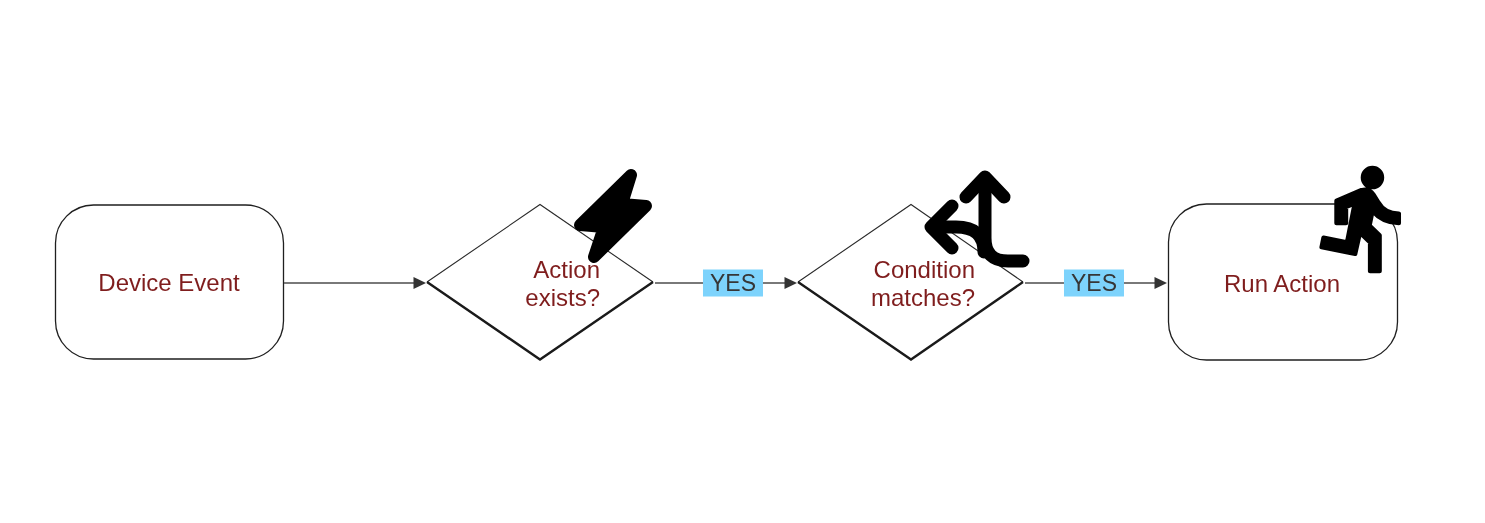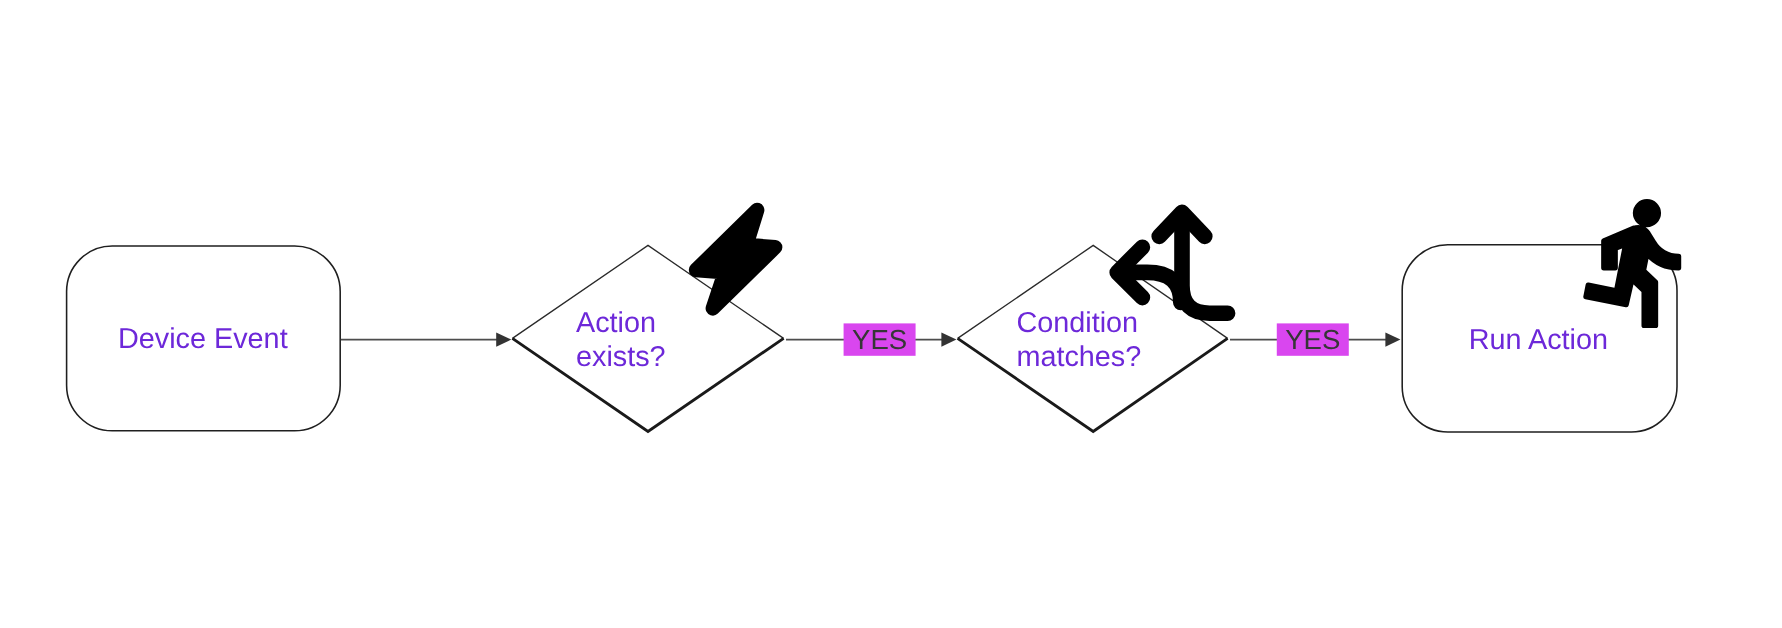--- a/index.html
+++ b/index.html
@@ -43,33 +43,33 @@
     fill: #000000;
     stroke: #000000;
     stroke-width: 0.9;
     stroke-linejoin: round;
     stroke-linecap: round;
   }
   
   .node-label {
     position: absolute;
     transform: translate(-50%, -50%);
-    color: #6d28d9;
+    color: #7f1d1d;
     font-size: 24px;
     line-height: 1.18;
-    text-align: left;
+    text-align: right;
     white-space: nowrap;
   }
   .node-label.wrap { white-space: normal; }
   .edge-label {
     position: absolute;
     transform: translate(-50%, -50%);
     color: #363636;
     font-size: 23px;
-    background: #d946ef;
+    background: #7dd3fc;
     padding: 0 7px;
     white-space: nowrap;
   }
   #lbl-device    { left: 169px;  top: 283px; }
   #lbl-trigger   { left: 540px;  top: 284px; width: 120px; }
   #lbl-condition { left: 911px;  top: 284px; width: 128px; }
   #lbl-run       { left: 1282px; top: 284px; }
   #lbl-yes1      { left: 733px;  top: 283px; }
   #lbl-yes2      { left: 1094px; top: 283px; }
 </style>

